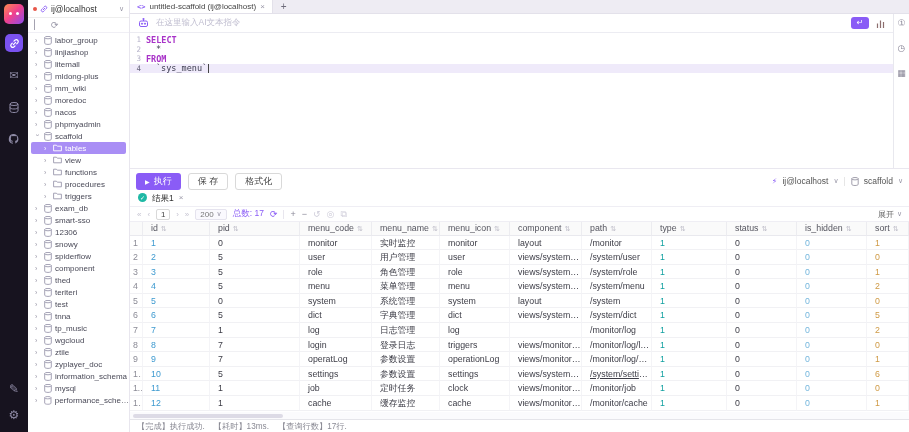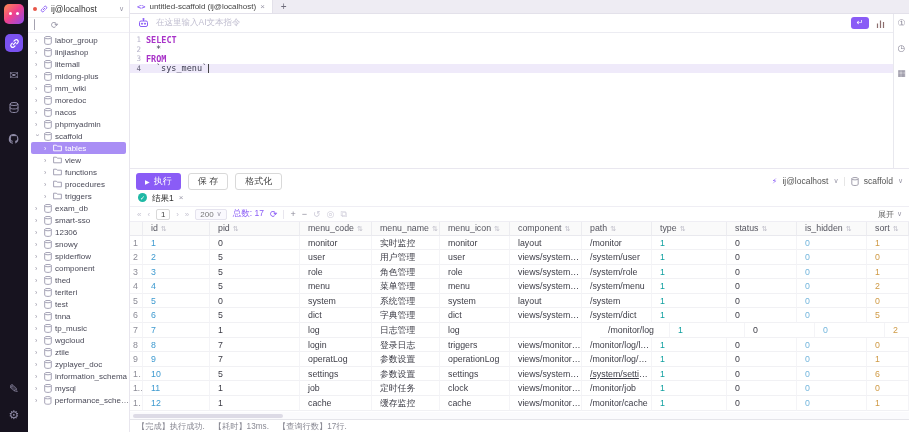--- a/index.html
+++ b/index.html
@@ -607,21 +607,21 @@
           <div class="gcell c-amber" style="width: 42px;">5</div>
         </div>
         <div class="grow">
           <div class="gcell c-rownum" style="width: 13px;">7</div>
           <div class="gcell c-blue" style="width: 67px;">7</div>
           <div class="gcell" style="width: 90px;">1</div>
           <div class="gcell" style="width: 72px;">log</div>
           <div class="gcell" style="width: 68px;">日志管理</div>
           <div class="gcell" style="width: 70px;">log</div>
           <div class="gcell" style="width: 72px;"></div>
-          <div class="gcell" style="width: 70px; margin-left: 18px;">/monitor/log</div>
+          <div class="gcell" style="width: 70px;">/monitor/log</div>
           <div class="gcell c-teal" style="width: 75px;">1</div>
           <div class="gcell" style="width: 70px;">0</div>
           <div class="gcell c-light" style="width: 70px;">0</div>
           <div class="gcell c-amber" style="width: 42px;">2</div>
         </div>
         <div class="grow">
           <div class="gcell c-rownum" style="width: 13px;">8</div>
           <div class="gcell c-blue" style="width: 67px;">8</div>
           <div class="gcell" style="width: 90px;">7</div>
           <div class="gcell" style="width: 72px;">login</div>

